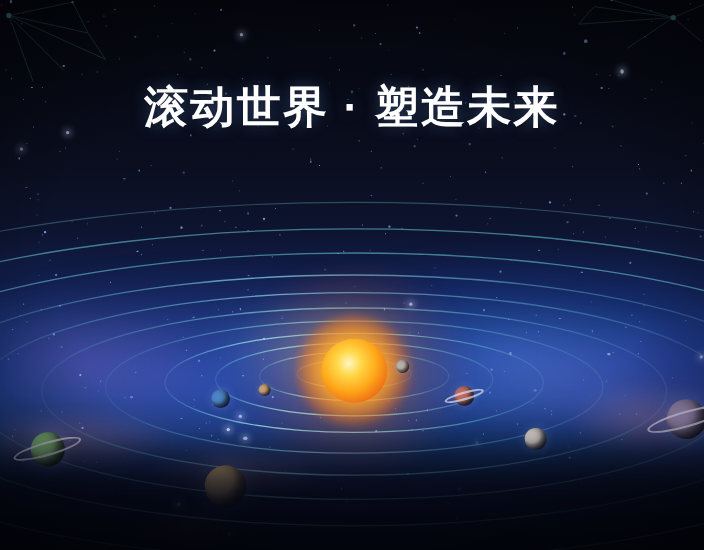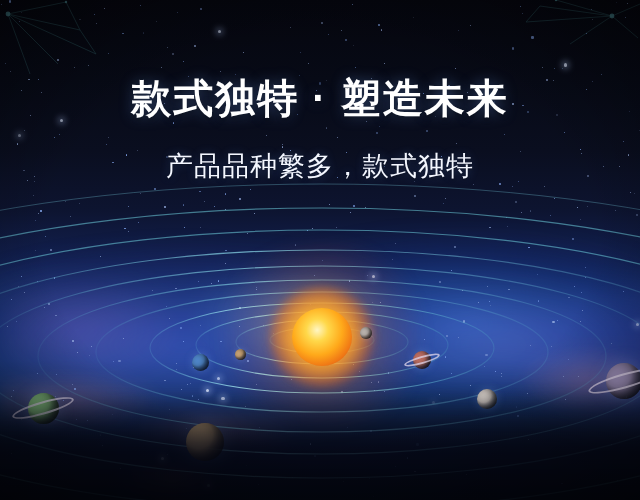--- a/index.html
+++ b/index.html
@@ -677,16 +677,15 @@
       </div>
       <div class="planet" style="left: 186px; top: 423px; width: 38px; height: 38px; background: radial-gradient(circle at 33% 30%, rgb(201, 167, 120) 0%, rgb(201, 167, 120) 38%, rgba(0, 0, 0, 0.55) 88%, rgba(0, 0, 0, 0.8) 100%); box-shadow: rgba(0, 0, 0, 0.6) -7px -5px 13px inset, rgba(150, 190, 255, 0.25) 0px 0px 19px;"></div>
       <div class="planet" style="left: 606px; top: 363px; width: 36px; height: 36px; background: radial-gradient(circle at 33% 30%, rgb(154, 140, 181) 0%, rgb(154, 140, 181) 38%, rgba(0, 0, 0, 0.55) 88%, rgba(0, 0, 0, 0.8) 100%); box-shadow: rgba(0, 0, 0, 0.6) -6px -4px 13px inset, rgba(150, 190, 255, 0.25) 0px 0px 18px;">
         <span class="ring" style="width: 74px; height: 15px;"></span>
       </div>
     </div>
 
   <div class="horizon-dark"></div>
   <div class="vignette"></div>
 
-  <div class="main-title">款式独特 · 塑造未来</div>
-  <div class="sub-line" id="sub1">产品品种繁多，款式独特</div>
+  <div class="main-title">滚动世界 · 塑造未来</div>
 
 </div>
 
 </body></html>

